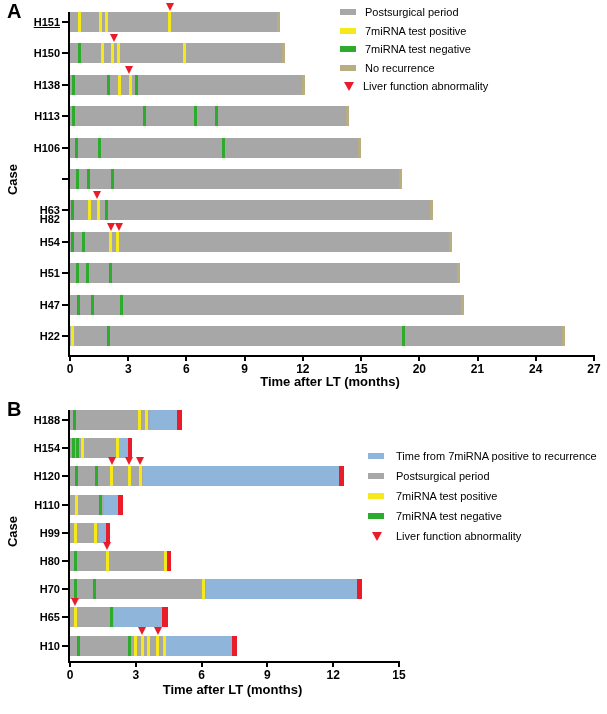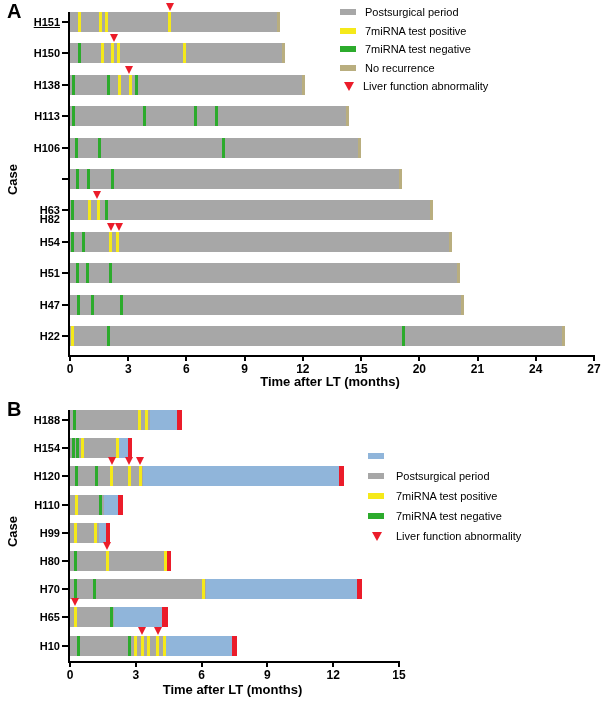--- a/index.html
+++ b/index.html
@@ -318,20 +318,21 @@
         <div class="mark" style="left: 86.2333px; background: rgb(245, 233, 26);"></div>
         <div class="mark" style="left: 92.8133px; background: rgb(245, 233, 26);"></div>
         <div class="tri" style="left: 68.38px; top: -9px;"></div>
         <div class="tri" style="left: 83.7333px; top: -9px;"></div>
       </div>
     </div>
   <div class="xlabel">Time after LT (months)</div>
   <div id="legendB" class="legend">
       <div class="legend-row">
         <div class="swatch" style="background: rgb(144, 181, 218);"></div>
+        <div class="legend-label">Time from 7miRNA positive to recurrence</div>
       </div>
       <div class="legend-row">
         <div class="swatch" style="background: rgb(167, 167, 167);"></div>
         <div class="legend-label">Postsurgical period</div>
       </div>
       <div class="legend-row">
         <div class="swatch" style="background: rgb(245, 233, 26);"></div>
         <div class="legend-label">7miRNA test positive</div>
       </div>
       <div class="legend-row">

